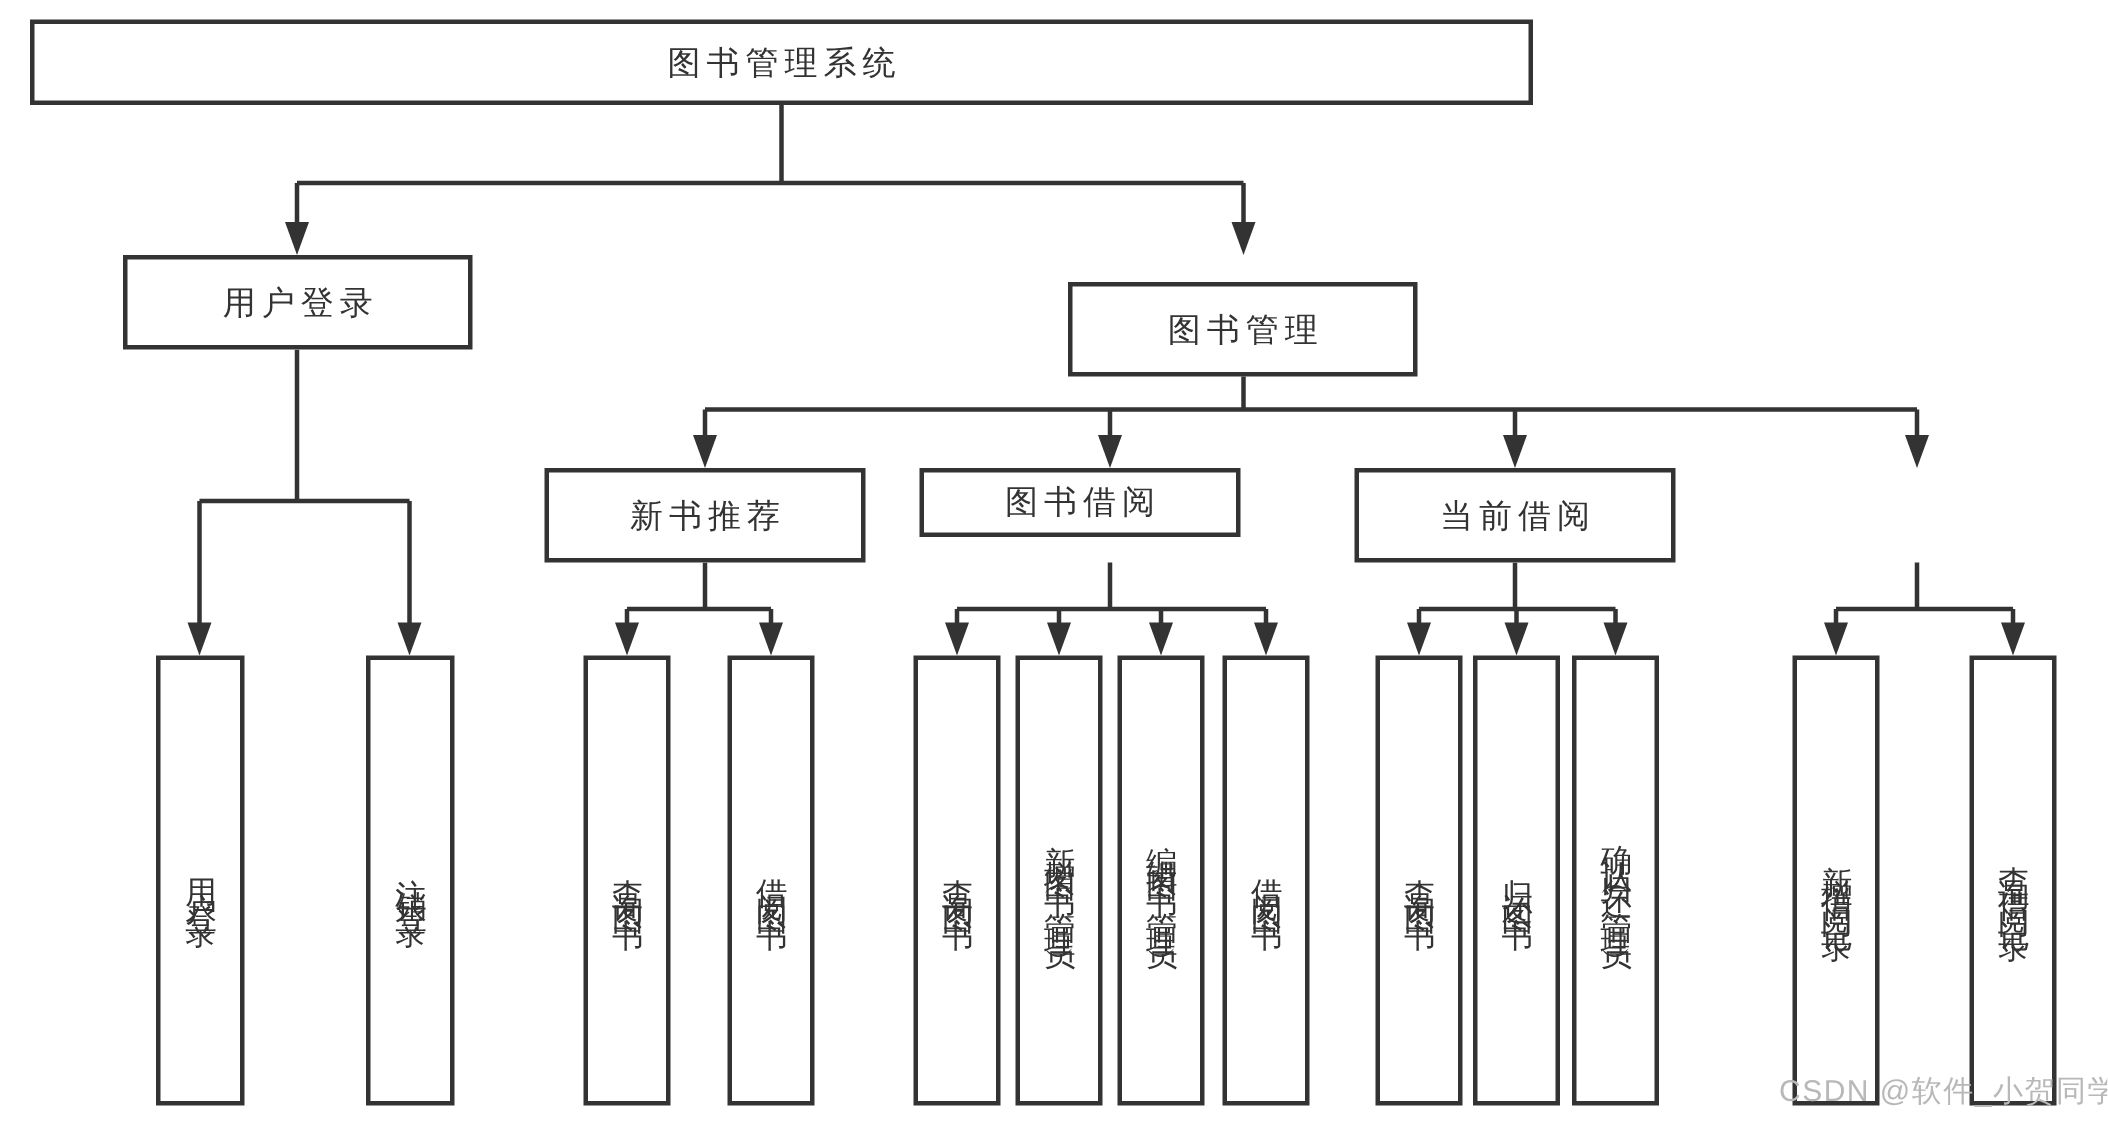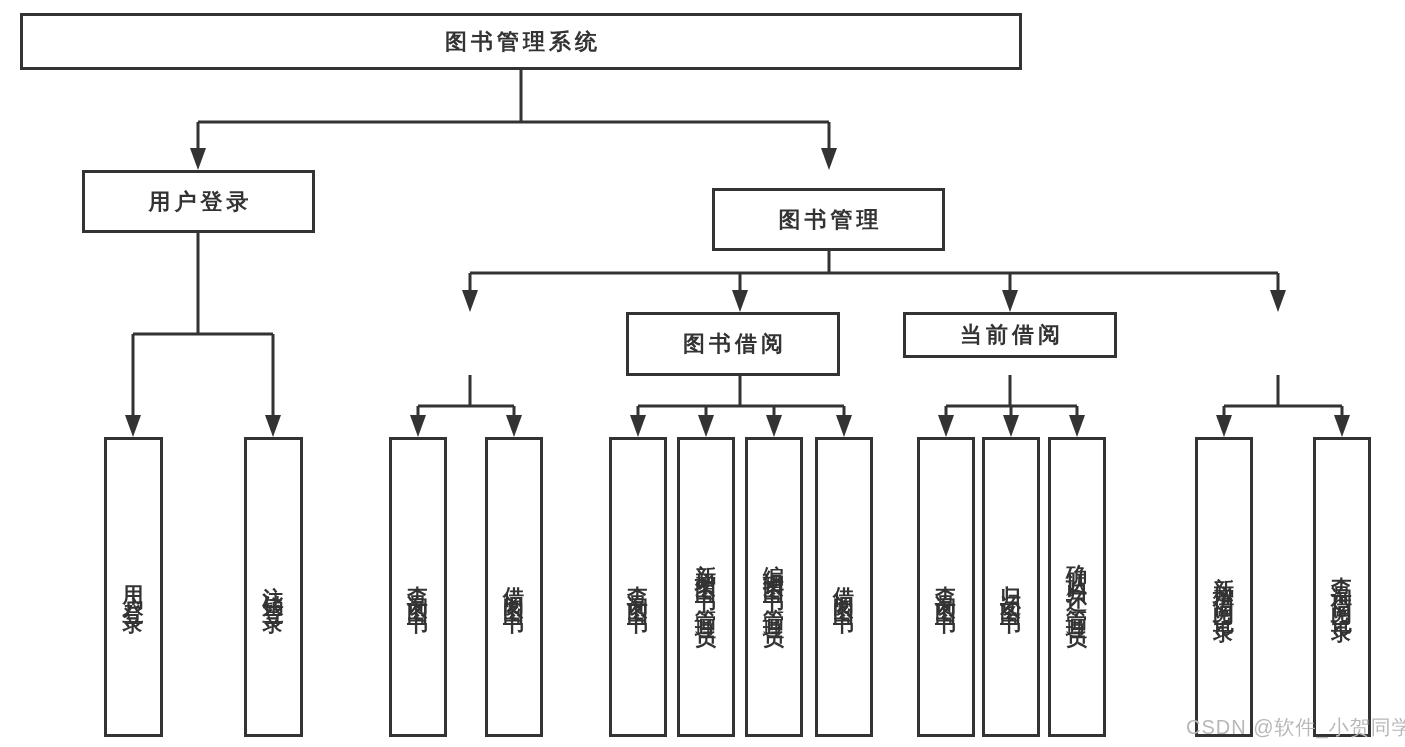--- a/index.html
+++ b/index.html
@@ -16,21 +16,20 @@
   .ahead { fill: #333333; stroke: none; }
   .box {
     position: absolute;
     box-sizing: border-box;
     background: #ffffff;
     border: 3px solid #333333;
     color: #333333;
     display: flex;
     align-items: center;
     justify-content: center;
-    font-weight: bold;
   }
   .hbox .lbl {
     font-size: 22px;
     letter-spacing: 4px;
     text-indent: 4px;
     white-space: nowrap;
   }
   .vbox .vlbl {
     writing-mode: vertical-rl;
     text-orientation: mixed;
@@ -93,24 +92,27 @@
     <span class="lbl">图书管理系统</span>
   </div>
 
   <div class="box hbox" style="left:82px;top:170px;width:233px;height:63px">
     <span class="lbl">用户登录</span>
   </div>
   <div class="box hbox" style="left:712px;top:188px;width:233px;height:63px">
     <span class="lbl">图书管理</span>
   </div>
 
-  <div class="box hbox" style="left:626px;top:312px;width:214px;height:64px">
+  <div class="box hbox" style="left:363px;top:312px;width:214px;height:63px">
+    <span class="lbl">新书推荐</span>
+  </div>
+  <div class="box hbox" style="left:613px;top:312px;width:214px;height:46px">
     <span class="lbl">图书借阅</span>
   </div>
-  <div class="box hbox" style="left:903px;top:312px;width:214px;height:46px">
+  <div class="box hbox" style="left:903px;top:312px;width:214px;height:63px">
     <span class="lbl">当前借阅</span>
   </div>
 
   <div class="box vbox" style="left:104px;top:437px;width:59px;height:300px">
     <span class="vlbl">用户登录</span>
   </div>
   <div class="box vbox" style="left:244px;top:437px;width:59px;height:300px">
     <span class="vlbl">注销登录</span>
   </div>
 

